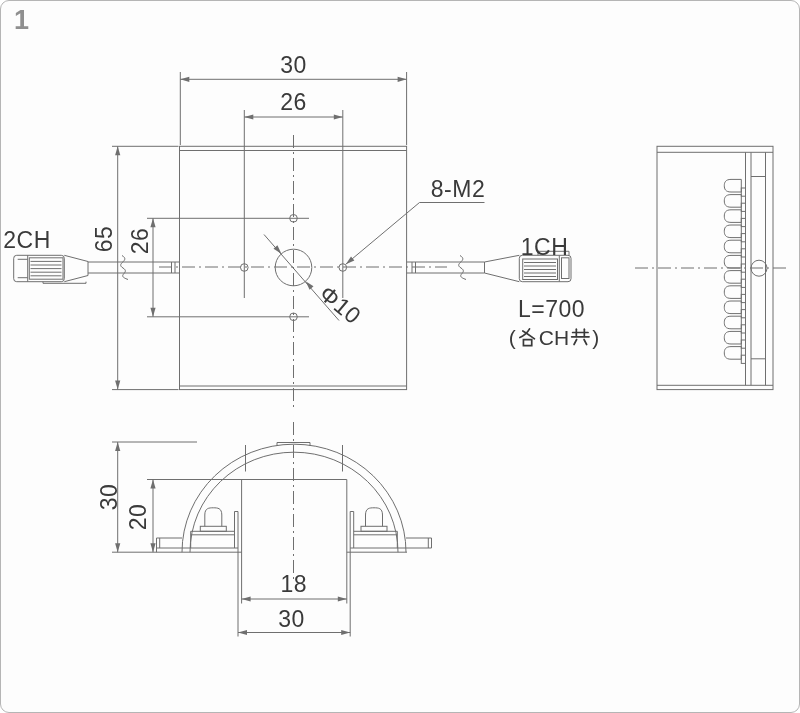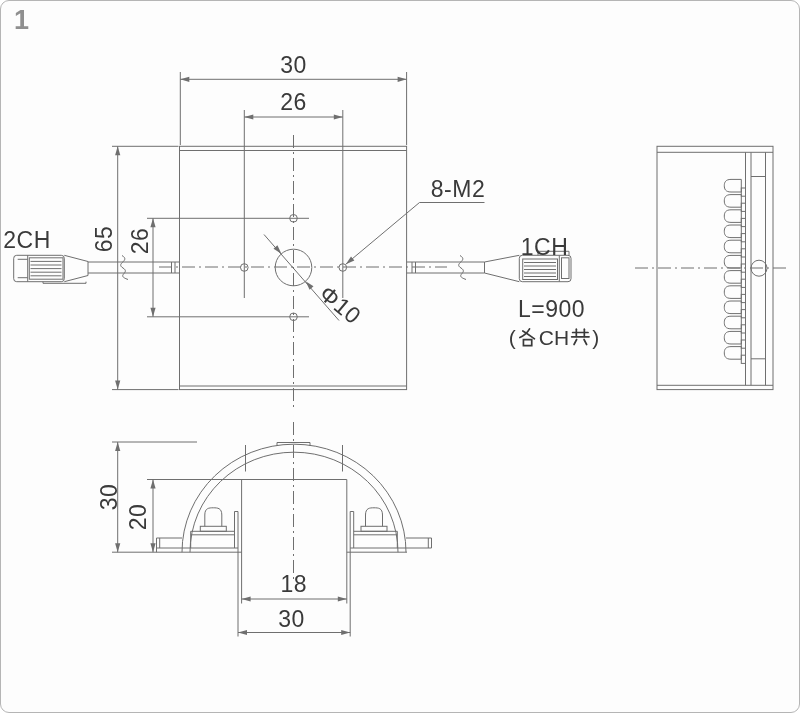--- a/index.html
+++ b/index.html
@@ -260,21 +260,21 @@
 
   <div class="lbl" style="left:292.5px;top:63.5px;">30</div>
   <div class="lbl" style="left:292.5px;top:100.5px;">26</div>
   <div class="lbl rot" style="left:103px;top:237.5px;">65</div>
   <div class="lbl rot" style="left:138.5px;top:240px;">26</div>
   <div class="lbl" style="left:457px;top:187.5px;">8-M2</div>
   <div class="lbl diag" style="left:339px;top:303.5px;">Φ10</div>
 
   <div class="lbl" style="left:26px;top:238.5px;">2CH</div>
   <div class="lbl" style="left:543.5px;top:246px;">1CH</div>
-  <div class="lbl" style="left:550.5px;top:307.5px;">L=900</div>
+  <div class="lbl" style="left:550.5px;top:307.5px;">L=700</div>
 
   <div class="lbl small" style="left:553px;top:336.5px;">
     <span class="noterow">
       <span>(</span>
       <svg width="21" height="21" viewBox="0 0 21 21" fill="none" stroke="#3a3a3a" stroke-width="1.7" stroke-linecap="round">
         <path d="M12.7 1.8 C10.5 5.7, 6.8 8.8, 3 10.5"></path>
         <path d="M6 4 C10.5 6.6, 14.5 9.6, 17.6 11.8"></path>
         <path d="M6.6 12.7 H14.9 V18.6 H6.6 Z"></path>
       </svg>
       <span>CH</span>

